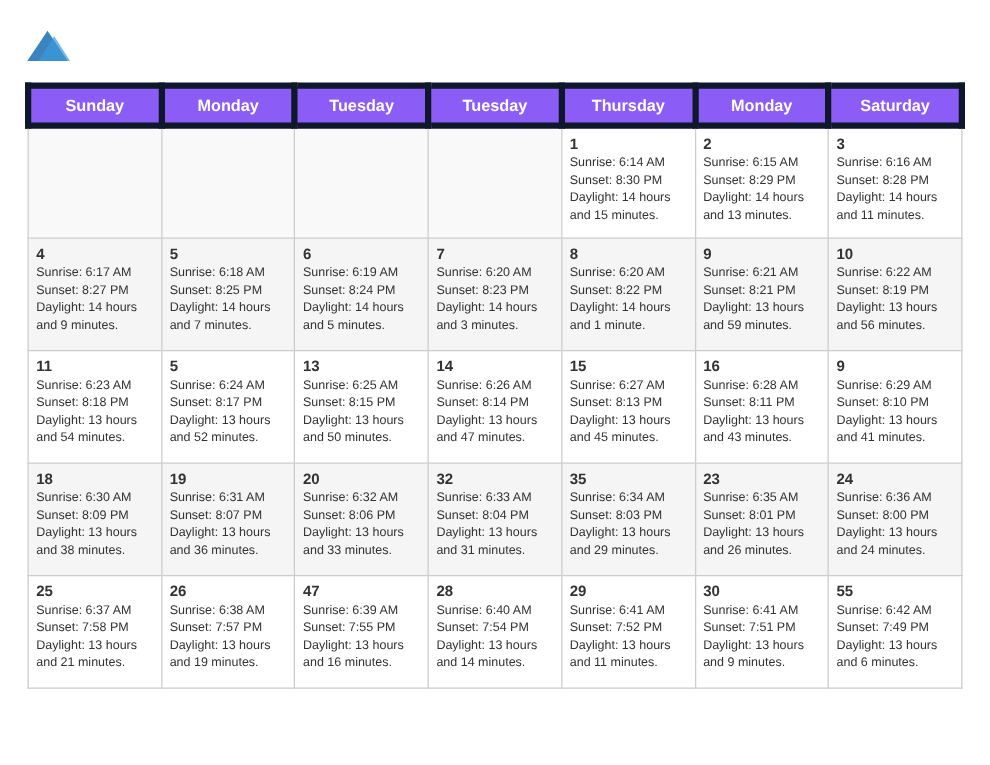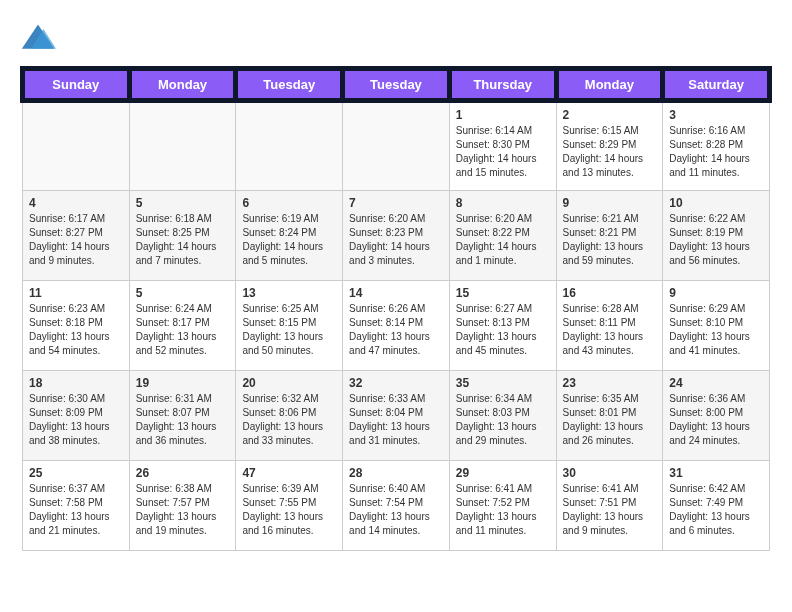--- a/index.html
+++ b/index.html
@@ -257,18 +257,18 @@
         </td>
         <td>
           <span class="day-number">29</span>
           <div class="cell-content">Sunrise: 6:41 AM<br>Sunset: 7:52 PM<br>Daylight: 13 hours<br>and 11 minutes.</div>
         </td>
         <td>
           <span class="day-number">30</span>
           <div class="cell-content">Sunrise: 6:41 AM<br>Sunset: 7:51 PM<br>Daylight: 13 hours<br>and 9 minutes.</div>
         </td>
         <td>
-          <span class="day-number">31</span>
+          <span class="day-number">55</span>
           <div class="cell-content">Sunrise: 6:42 AM<br>Sunset: 7:49 PM<br>Daylight: 13 hours<br>and 6 minutes.</div>
         </td>
       </tr>
     </tbody>
 </table>
 
 </body></html>

